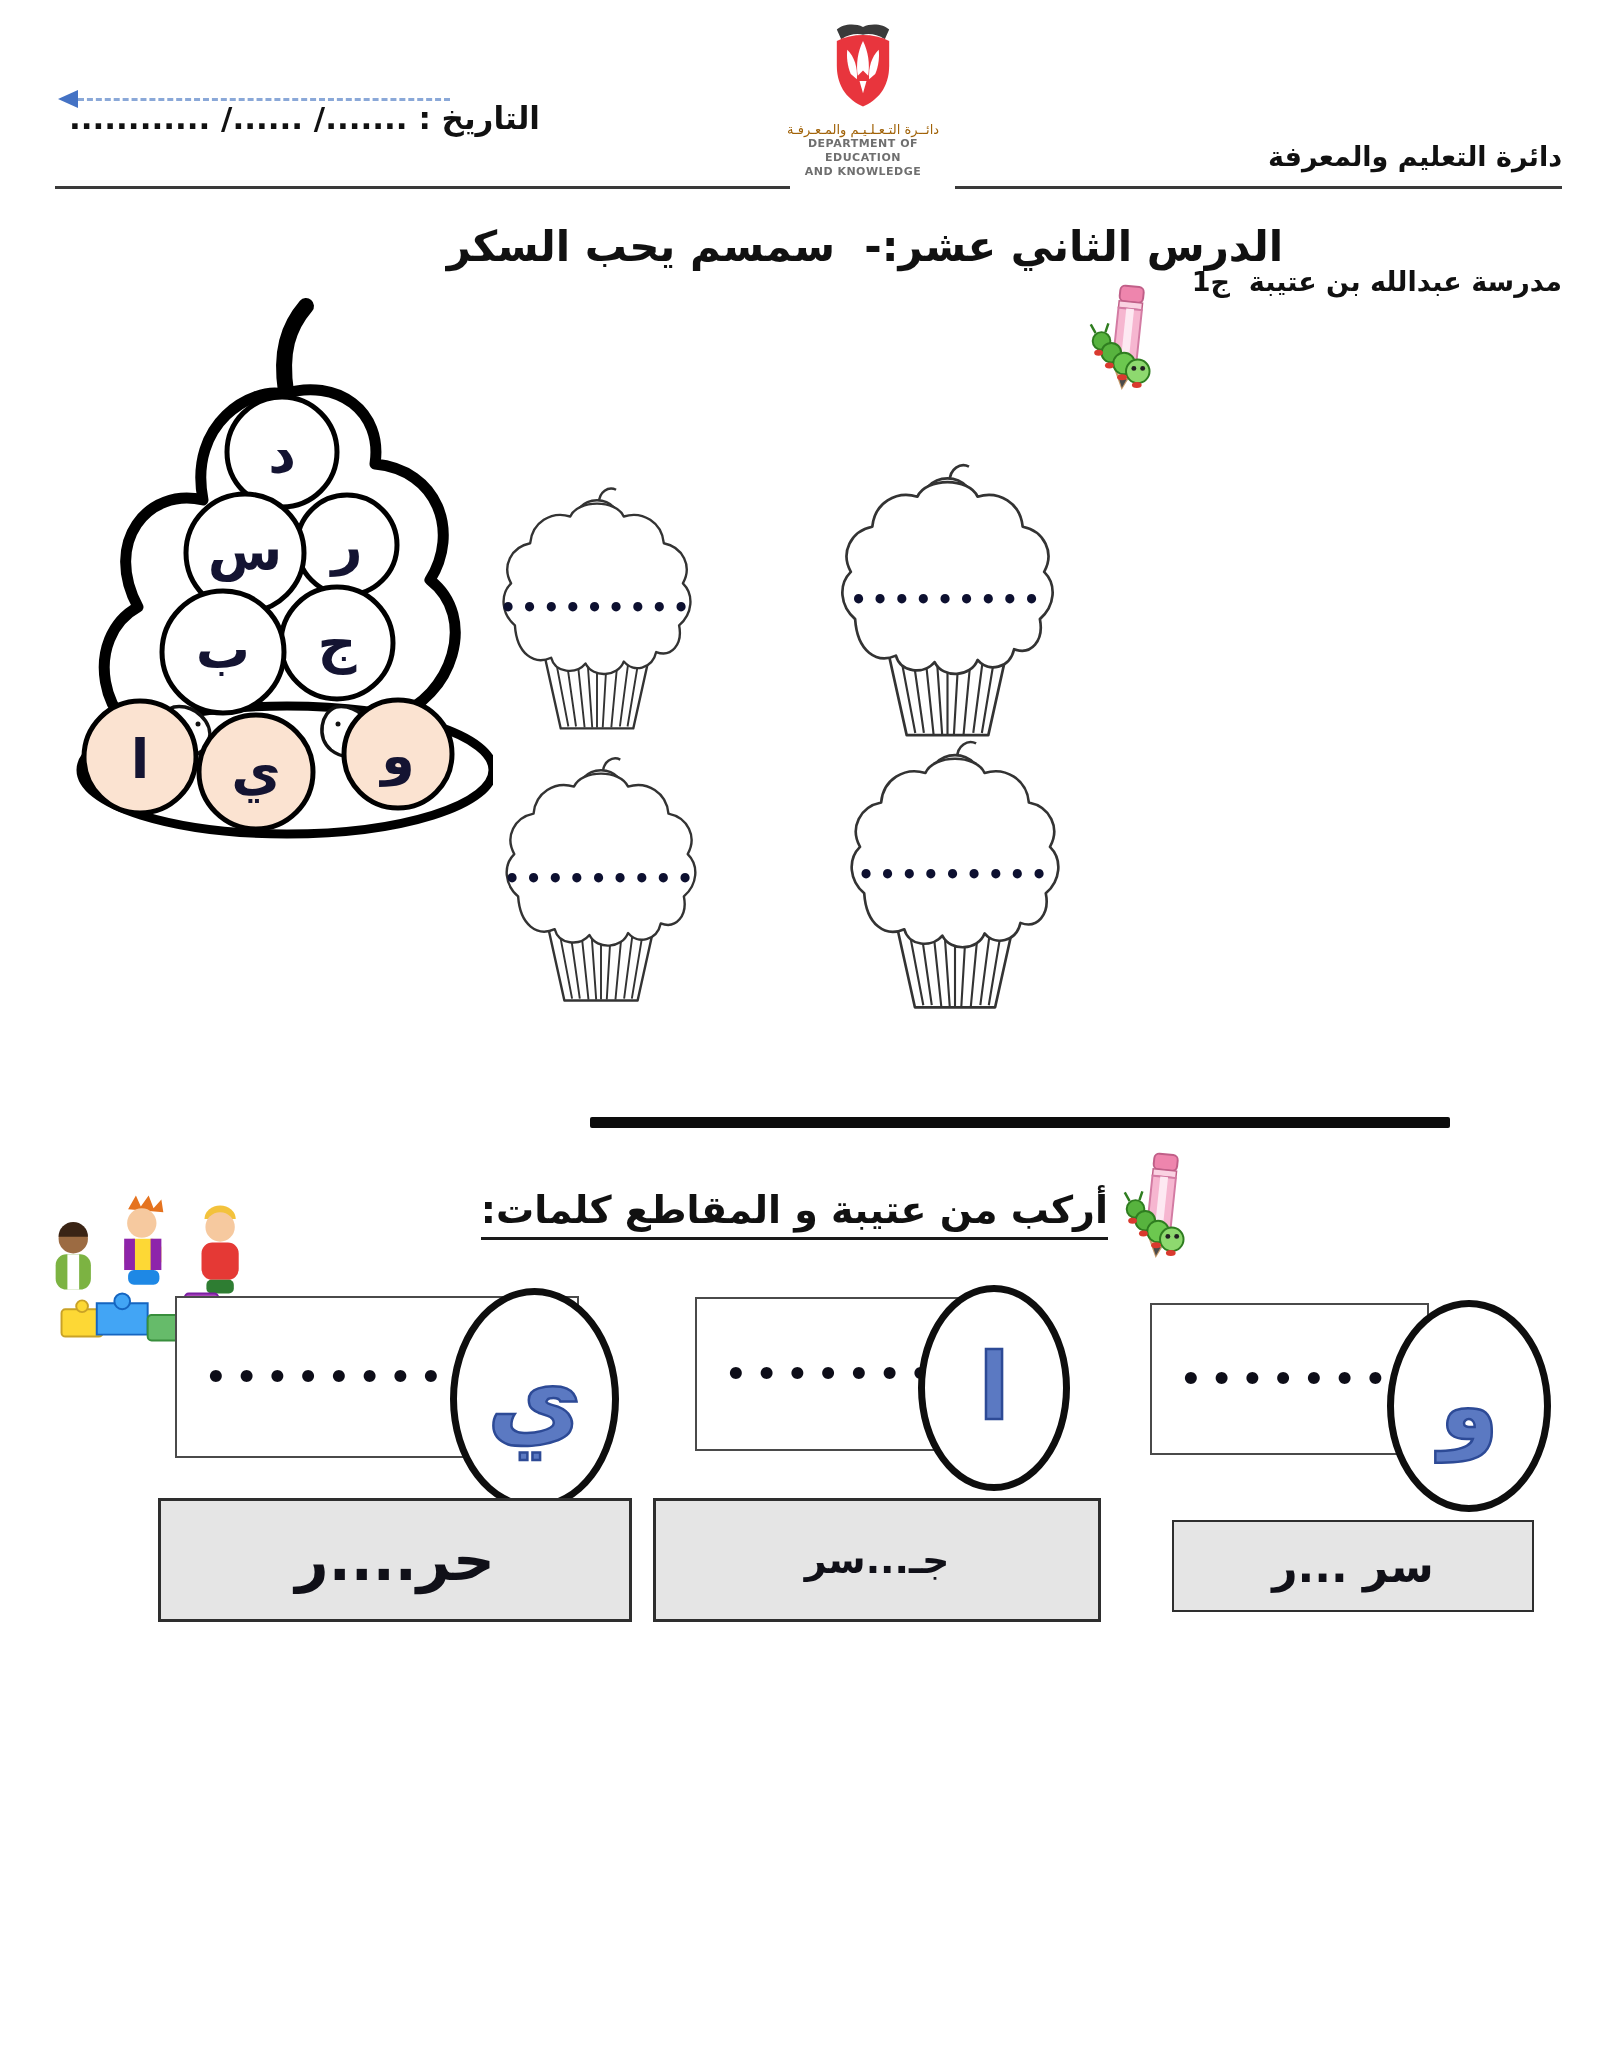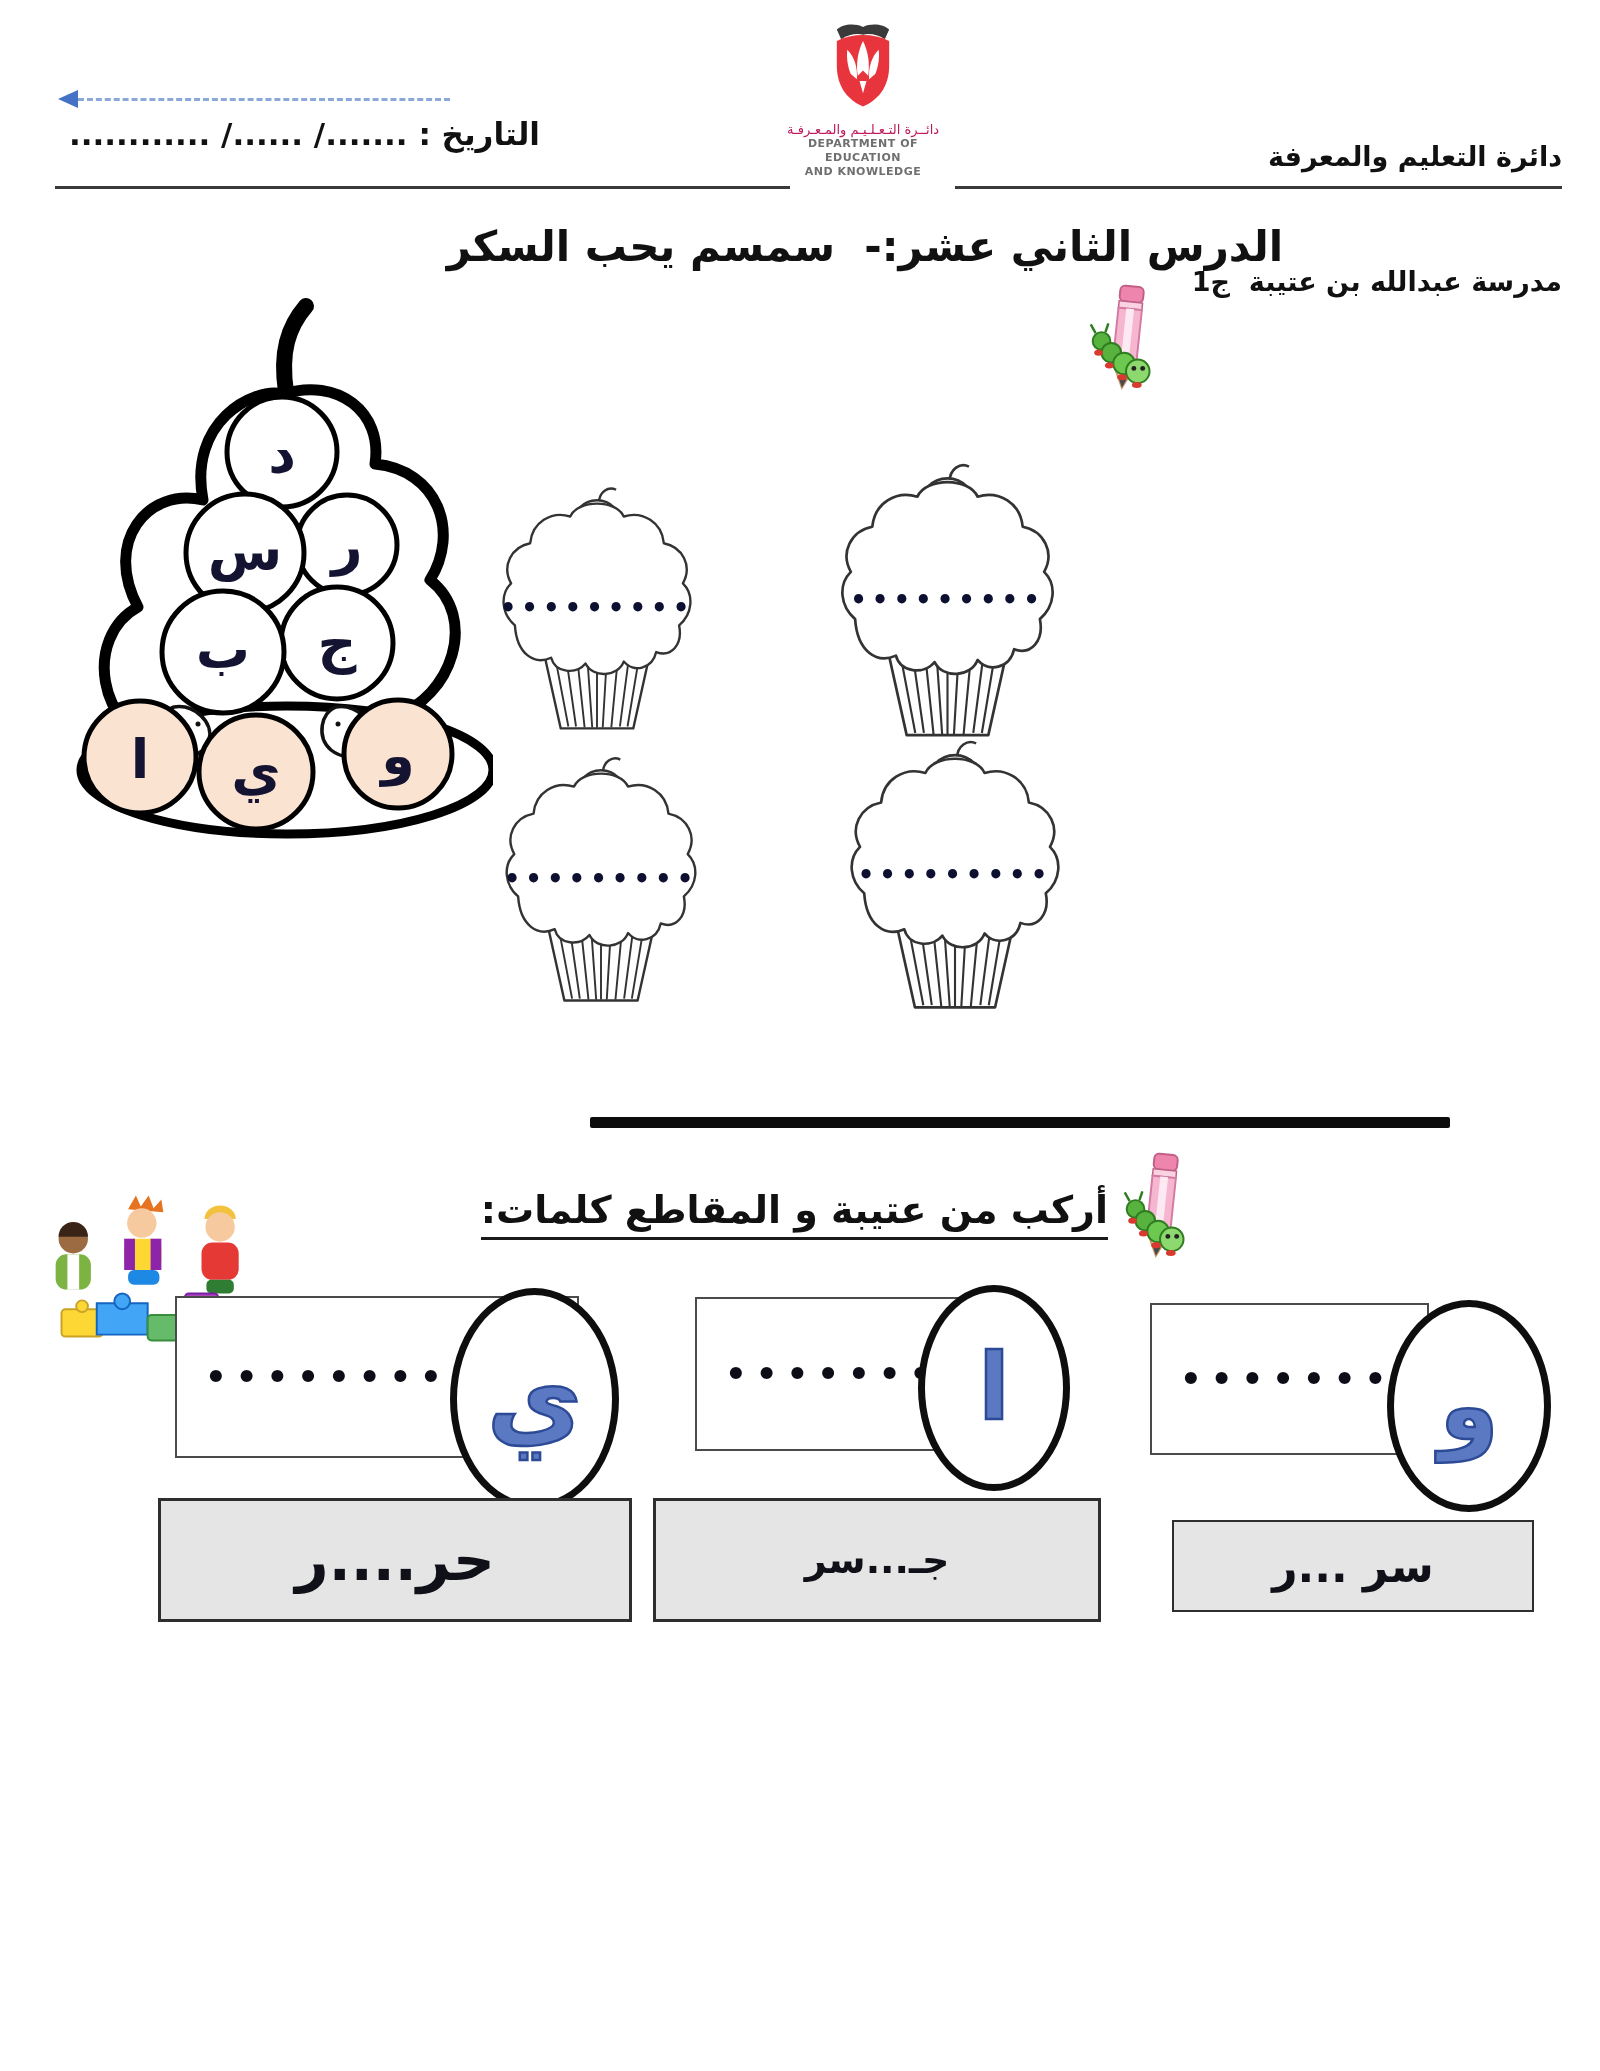--- a/index.html
+++ b/index.html
@@ -8,25 +8,25 @@
     background:#ffffff;overflow:hidden;
     font-family:"DejaVu Sans",sans-serif;color:#111;
   }
   .abs{position:absolute;}
   .rtl{direction:rtl;unicode-bidi:isolate;}
 
   
   .dash-line{left:78px;top:98px;width:372px;height:0;border-top:3px dashed #8aa8d8;}
   .arrow-head{left:58px;top:90px;width:0;height:0;border-top:9px solid transparent;
     border-bottom:9px solid transparent;border-right:20px solid #4472c4;}
-  .date-line{left:80px;top:116px;width:460px;font-size:31px;font-weight:bold;text-align:right;white-space:pre;}
+  .date-line{left:80px;top:100px;width:460px;font-size:31px;font-weight:bold;text-align:right;white-space:pre;}
   .org-block{left:1080px;top:52px;width:482px;text-align:right;font-weight:bold;font-size:27px;line-height:1.55;white-space:pre;}
   .logo-block{left:768px;top:20px;width:190px;text-align:center;}
   .logo-emblem{width:88px;height:96px;display:inline-block;}
-  .logo-ar{font-size:13px;color:#be185d;margin-top:2px;}
+  .logo-ar{font-size:13px;color:#a16207;margin-top:2px;}
   .logo-en{font-size:11px;font-weight:bold;color:#6f6f6f;letter-spacing:.5px;line-height:1.25;}
   .hrule{height:3px;background:#3a3a3a;top:186px;}
   .hrule.left{left:55px;width:735px;}
   .hrule.right{left:955px;width:607px;}
 
   
   .lesson-title{left:440px;top:222px;width:850px;text-align:center;font-size:42px;font-weight:bold;white-space:pre;}
   .sec-heading{font-size:38px;font-weight:bold;}
   .sec-heading span{display:inline-block;border-bottom:3px solid #1a1a1a;padding-bottom:5px;white-space:pre;}
   .h1pos{right:495px;top:412px;}

